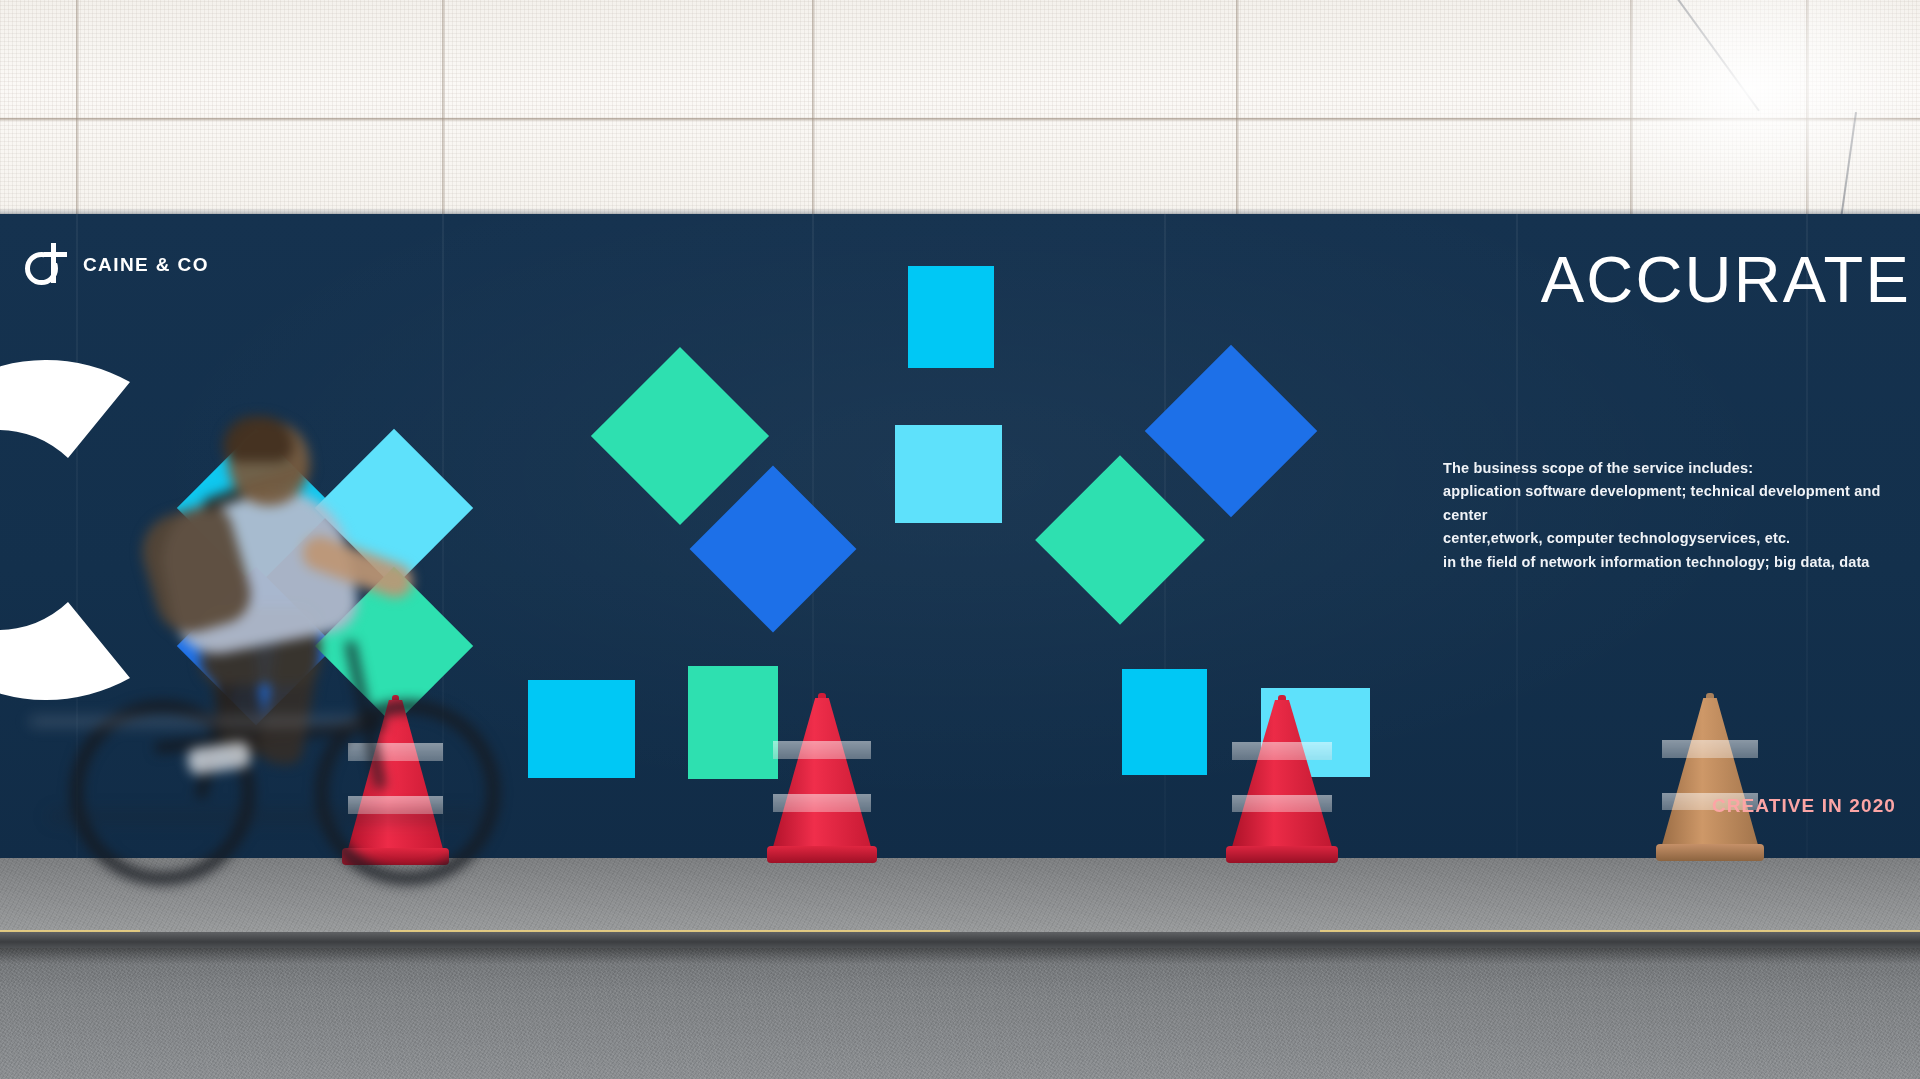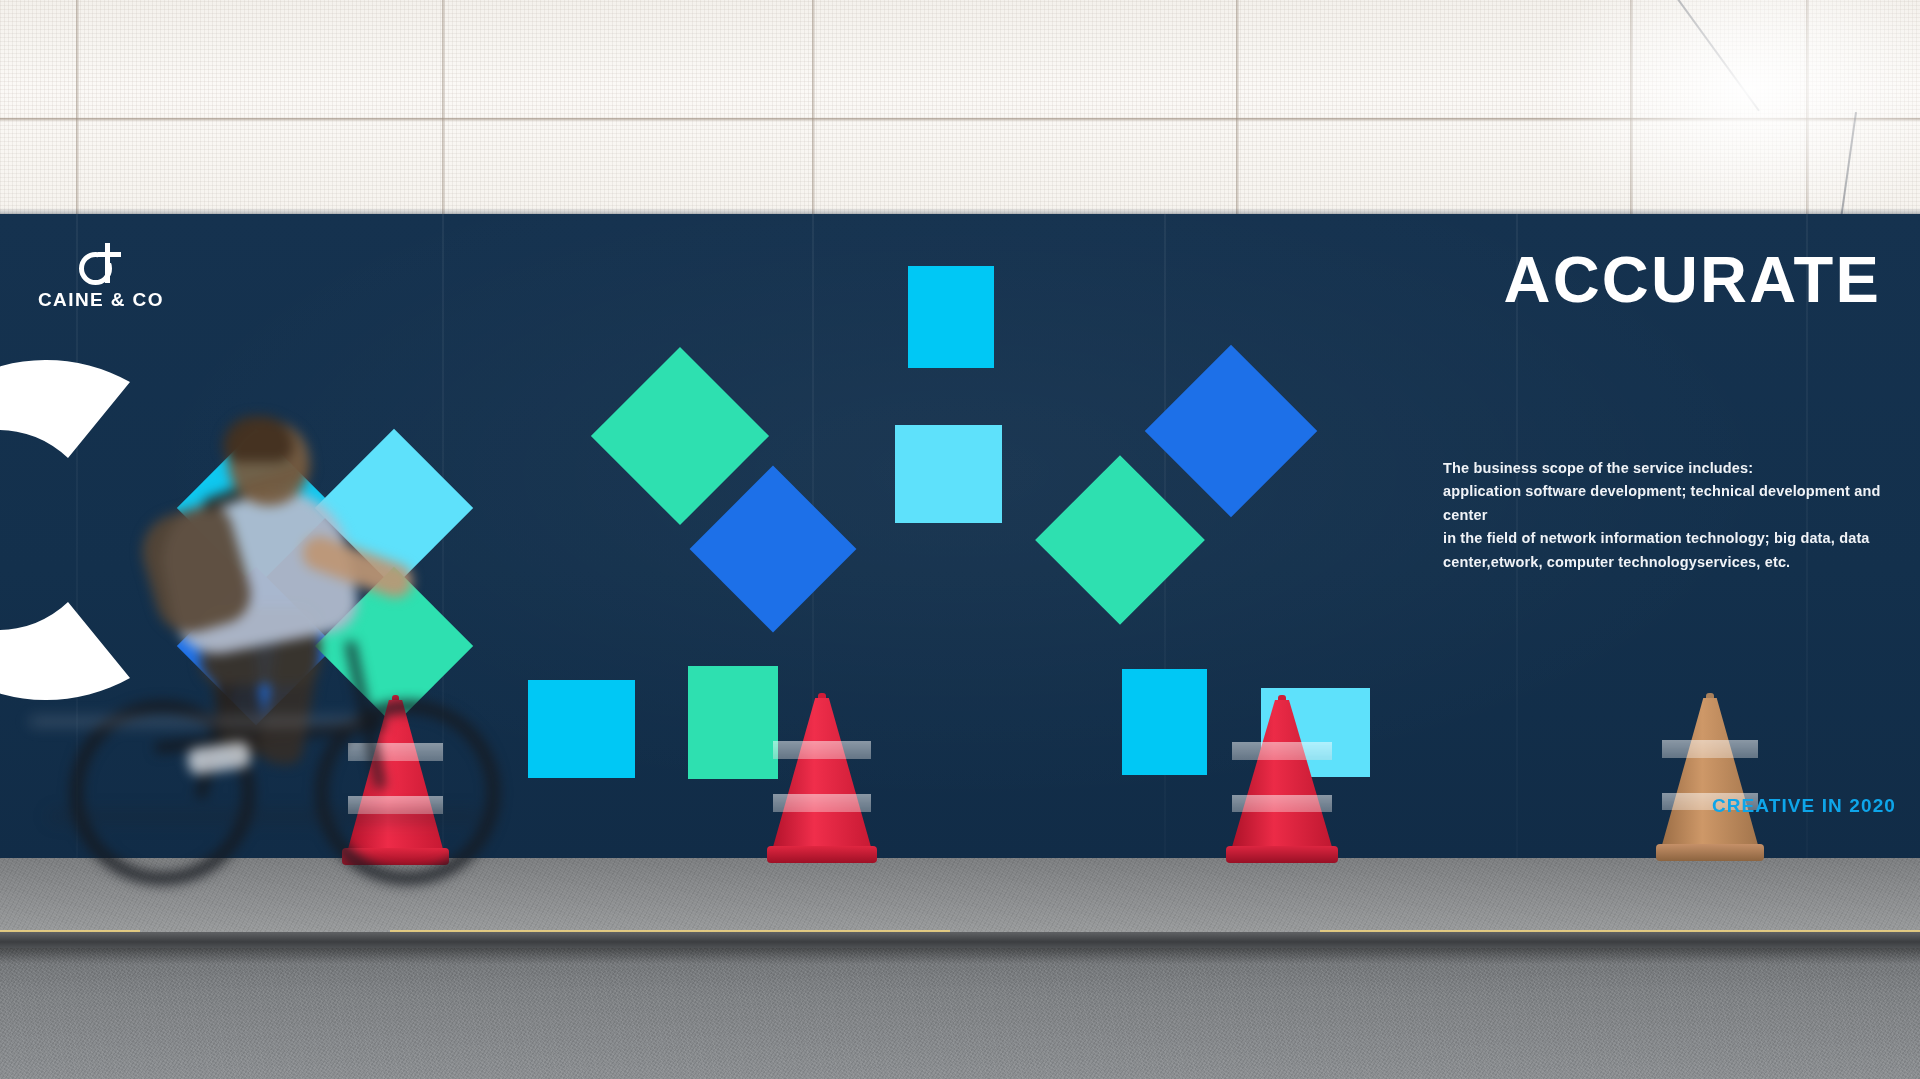--- a/index.html
+++ b/index.html
@@ -60,22 +60,22 @@
     background:linear-gradient(180deg, rgba(255,255,255,.055), rgba(255,255,255,.02));
   }
   .board-vign{
     position:absolute; inset:0;
     background:radial-gradient(ellipse at 50% 40%, rgba(255,255,255,.035), rgba(0,0,0,0) 62%);
     pointer-events:none;
   }
 
   
   .brand{
-    position:absolute; left:38px; top:243px;
-    display:flex; align-items:center; gap:2px; z-index:30;flex-direction:column;
+    position:absolute; left:25px; top:243px;
+    display:flex; align-items:center; gap:14px; z-index:30;
   }
   .brand-mark{ position:relative; width:44px; height:44px; }
   .brand-mark .ring{
     position:absolute; left:0; top:9px; width:33px; height:33px;
     border:5px solid #fff; border-radius:50%;
   }
   .brand-mark .ring-gap{
     position:absolute; left:19px; top:5px; width:20px; height:15px;
     background:#15324F;
   }
@@ -94,33 +94,33 @@
     position:absolute; left:-170px; top:320px; width:360px; height:420px; z-index:5;
   }
   .bigC svg{ display:block; }
 
   
   .shape{ position:absolute; z-index:8; }
   .shape.diamond{ transform:rotate(45deg); }
 
   
   .headline{
-    position:absolute; right:39px; top:248px; z-index:30;
-    color:#fff; font-size:65px; line-height:0.99; font-weight:bold;
+    position:absolute; right:9px; top:248px; z-index:30;
+    color:#fff; font-size:65px; line-height:0.99; font-weight:normal;
     letter-spacing:2.2px; text-align:center;
   }
   .headline .l2{ display:block; }
   .body-copy{
     position:absolute; left:1443px; top:457px; z-index:30;
     color:#f0f3f7; font-size:14.5px; line-height:1.62; width:470px;
     font-weight:600; letter-spacing:.15px;
   }
   .tagline{
     position:absolute; right:24px; top:795px; z-index:30;
-    color:#0ea5e9; font-size:19px; font-weight:bold; letter-spacing:1.1px;
+    color:#fca5a5; font-size:19px; font-weight:bold; letter-spacing:1.1px;
   }
 
   
   .cyclist{ position:absolute; left:60px; top:400px; width:470px; height:500px; z-index:20;
             filter:blur(6px); }
   .cyclist .part{ position:absolute; }
 
   
   .cone{ position:absolute; z-index:18; }
   .cone .body{
@@ -236,22 +236,22 @@
     <div class="brand-name">CAINE &amp; CO</div>
   </div>
 
   <div class="headline">
     <span>ACCURATE</span>
   </div>
 
   <div class="body-copy">
     <div>The business scope of the service includes:</div>
     <div>application software development; technical development and center</div>
+    <div>center,etwork, computer technologyservices, etc.</div>
     <div>in the field of network information technology; big data, data</div>
-    <div>center,etwork, computer technologyservices, etc.</div>
   </div>
 
   <div class="tagline">CREATIVE IN 2020</div>
 
   <div class="cyclist">
 
     <div class="part" style="left:10px; top:300px; width:185px; height:185px; border:13px solid rgba(22,26,32,.82); border-radius:50%;"></div>
 
     <div class="part" style="left:255px; top:300px; width:185px; height:185px; border:13px solid rgba(22,26,32,.8); border-radius:50%;"></div>
 

